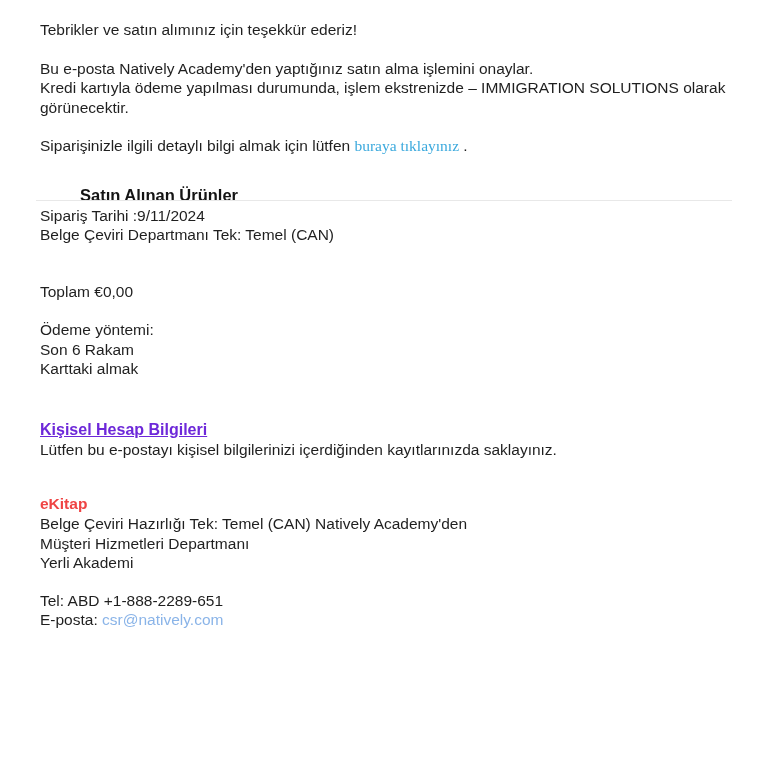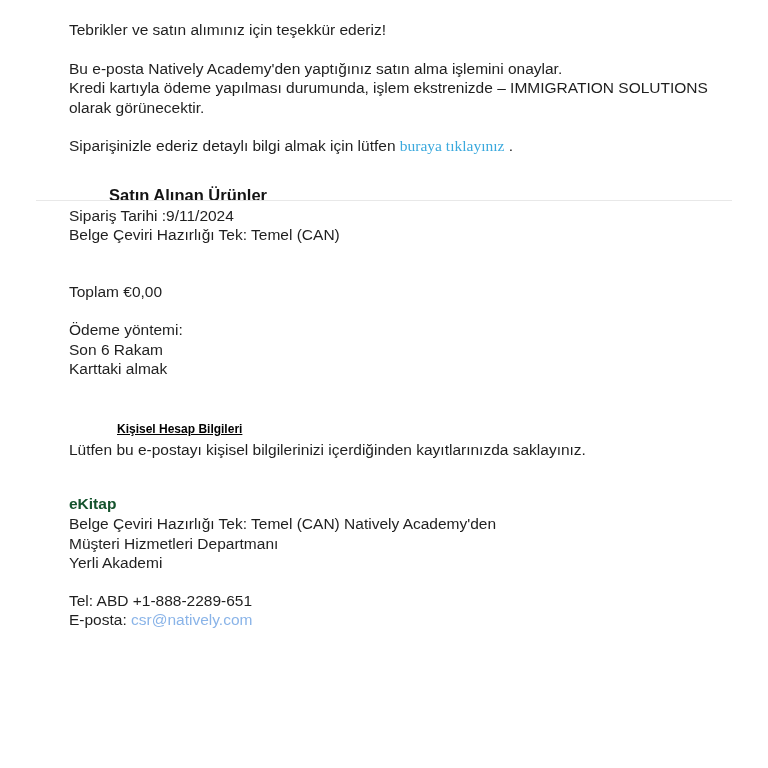--- a/index.html
+++ b/index.html
@@ -15,21 +15,21 @@
     -webkit-font-smoothing: antialiased;
     overflow: hidden;
   }
   .page {
     position: relative;
     width: 768px;
     height: 768px;
     background: #ffffff;
   }
   .content {
-    padding-left: 69px;
+    padding-left: 40px;
     padding-right: 30px;
   }
   p, div.line {
     margin: 0;
   }
   .txt {
     font-size: 15.5px;
     line-height: 19.5px;
     color: #1f1f1f;
     white-space: pre-wrap;
@@ -76,55 +76,54 @@
   .spacer-personal {
     height: 40px;
   }
   .spacer-ekitap {
     height: 34px;
   }
   .spacer-contact {
     height: 18px;
   }
   .underlined-head {
-    font-size: 12px;
+    font-size: 16px;
     font-weight: bold;
     line-height: 21px;
-    color: #000000;
+    color: #6d28d9;
     text-decoration: underline;
     display: inline-block;
-    margin-left: 48px;
   }
   .ekitap-head {
     font-size: 15.5px;
     font-weight: bold;
     line-height: 21px;
-    color: #14532d;
+    color: #ef4444;
   }
 </style>
 </head>
 <body>
 
 <div class="page">
 
   <div class="content">
 
     <div class="block-intro">
       <p class="txt">Tebrikler ve satın alımınız için teşekkür ederiz!</p>
       <div class="gap-para"></div>
       <p class="txt">Bu e-posta Natively Academy'den yaptığınız satın alma işlemini onaylar.</p>
       <p class="txt">Kredi kartıyla ödeme yapılması durumunda, işlem ekstrenizde – IMMIGRATION SOLUTIONS olarak görünecektir.</p>
       <div class="gap-para"></div>
-      <p class="txt"><span>Siparişinizle ederiz detaylı bilgi almak için lütfen </span><a class="link-blue" href="#">buraya tıklayınız</a><span> .</span></p>
+      <p class="txt"><span>Siparişinizle ilgili detaylı bilgi almak için lütfen </span><a class="link-blue" href="#">buraya tıklayınız</a><span> .</span></p>
     </div>
 
     <div class="section-products">
       <div class="bold-head">Satın Alınan Ürünler</div>
       <p class="txt">Sipariş Tarihi :9/11/2024</p>
-      <p class="txt">Belge Çeviri Hazırlığı Tek: Temel (CAN)</p>
+      <p class="txt">Belge Çeviri Departmanı Tek: Temel (CAN)</p>
       <div class="spacer-total"></div>
       <p class="txt">Toplam €0,00</p>
     </div>
 
     <div class="spacer-payment"></div>
 
     <div>
       <p class="txt">Ödeme yöntemi:</p>
       <p class="txt">Son 6 Rakam</p>
       <p class="txt">Karttaki almak</p>

